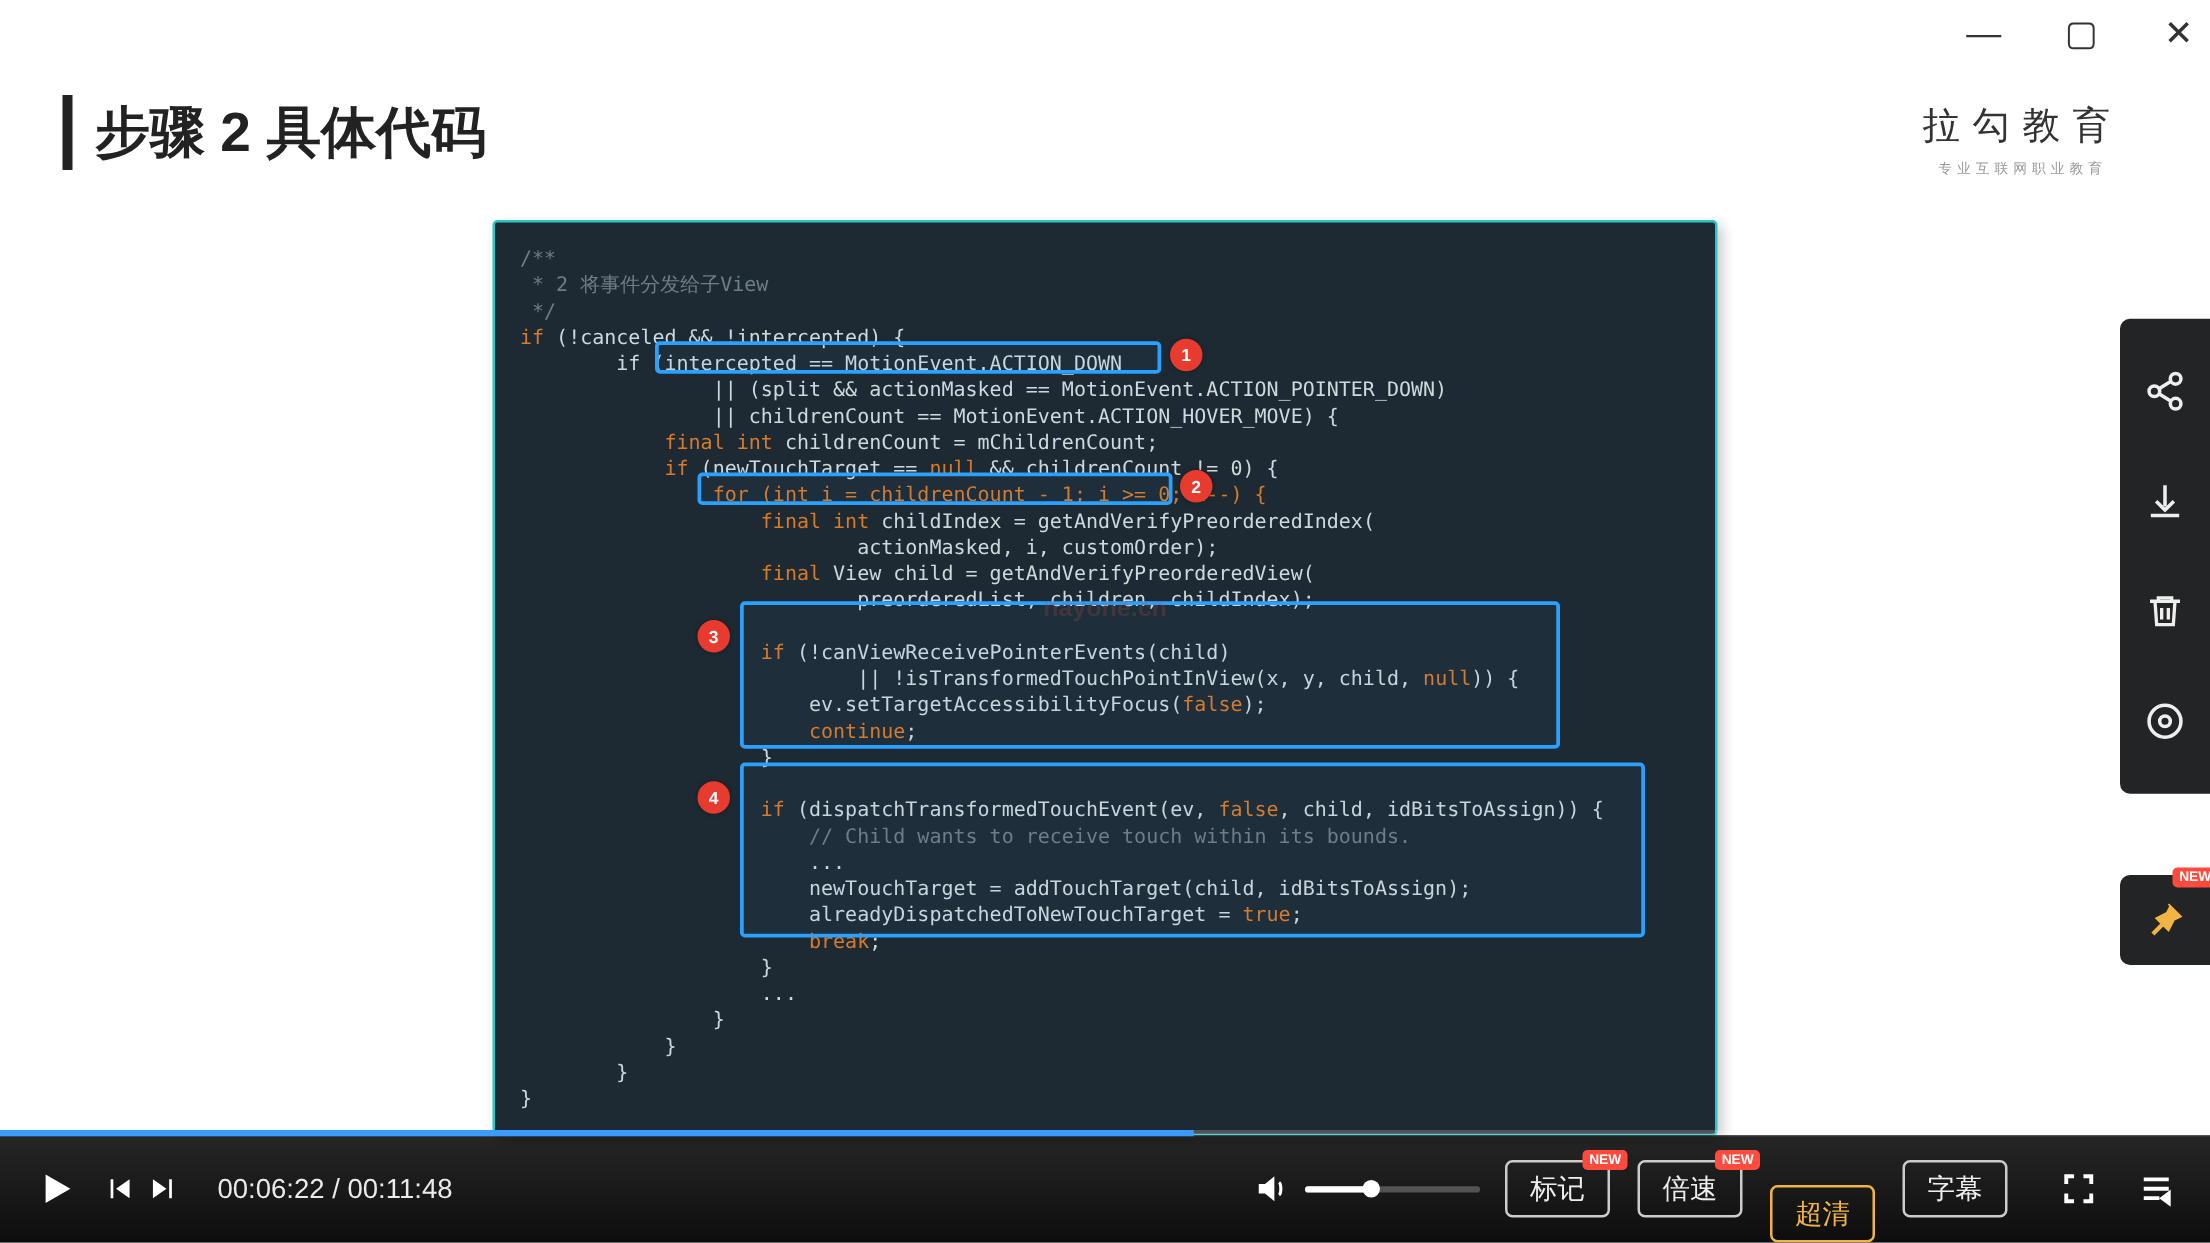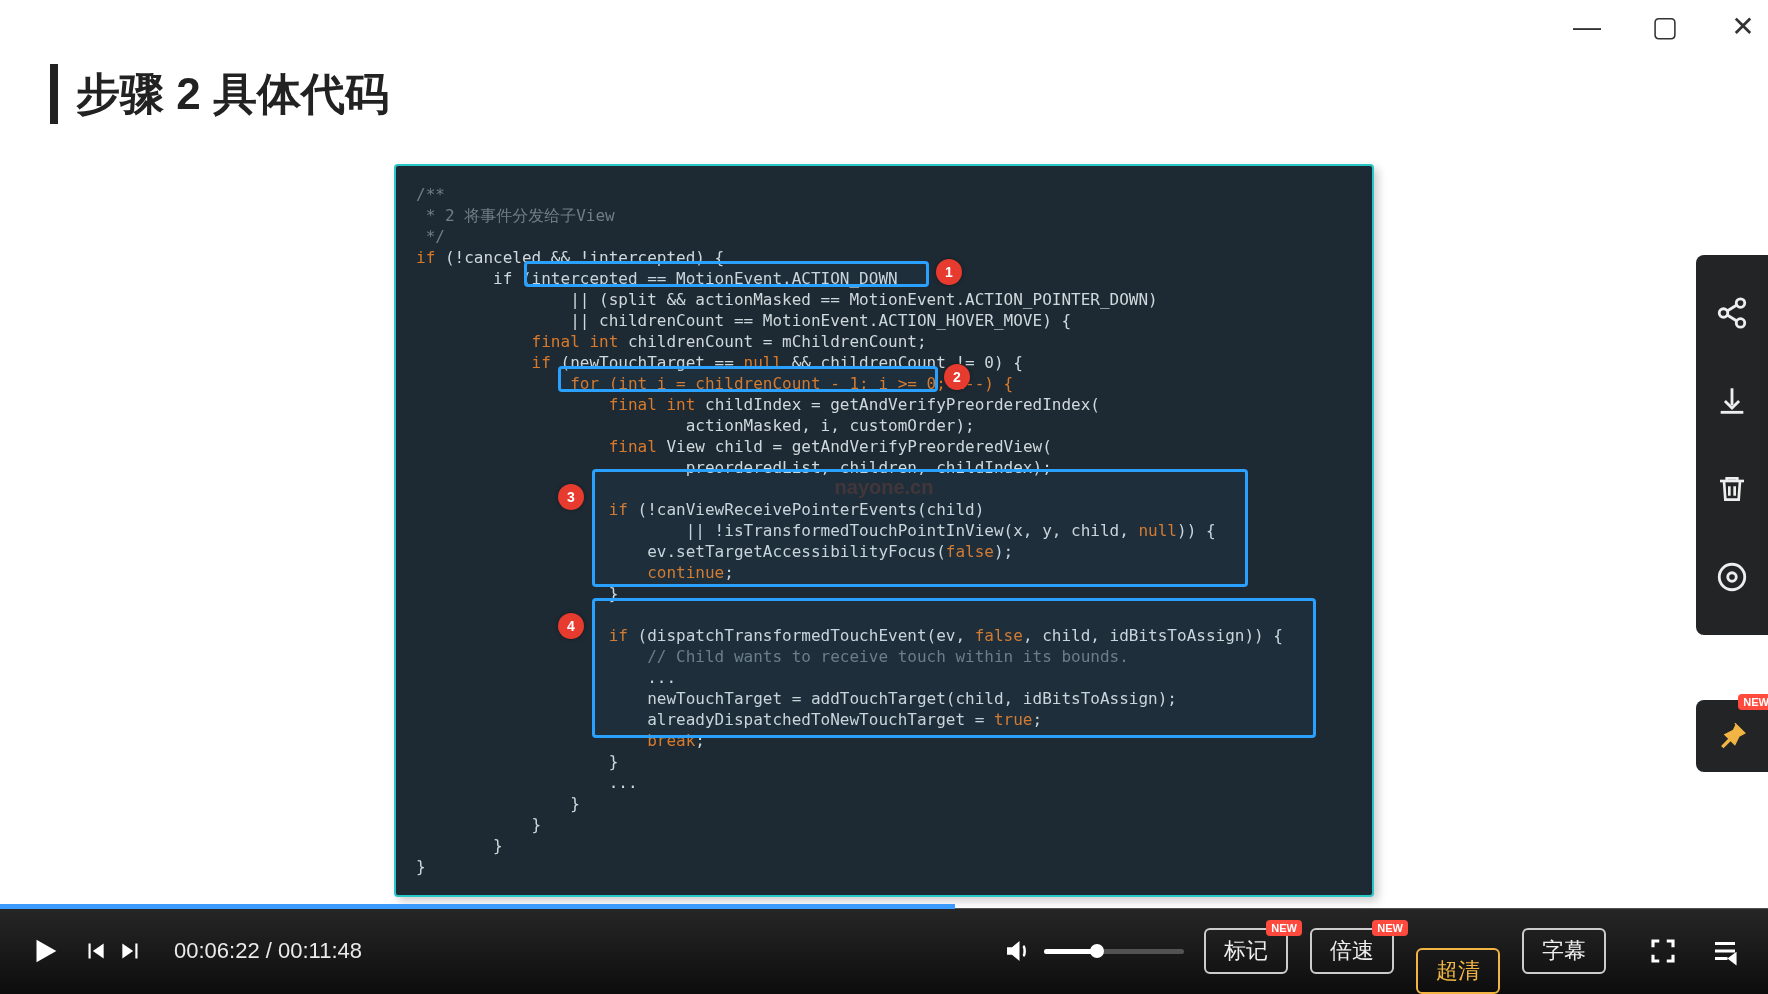--- a/index.html
+++ b/index.html
@@ -12,21 +12,21 @@
     display: flex; align-items: center; justify-content: center;
     background: transparent; z-index: 20;
   }
   .titlebar .title { color: #555; font-size: 26px; font-weight: 600; text-shadow: 0 1px 0 rgba(255,255,255,.3); }
   .win-controls { position: absolute; right: 10px; top: 10px; display: flex; gap: 48px; align-items: center; }
   .win-ctrl { color: #333; font-size: 28px; cursor: pointer; width: 30px; text-align: center; }
 
   .slide-area {
     position: absolute; top: 0; left: 0; right: 0; bottom: 0;
     background: #ffffff;
-    padding: 24px 50px;
+    padding: 36px 50px;
   }
   .slide-heading {
     display: flex; align-items: center; gap: 18px;
     margin-top: 40px; margin-bottom: 40px;
   }
   .slide-heading .bar { width: 8px; height: 60px; background: #222; }
   .slide-heading .txt { font-size: 44px; font-weight: 700; color: #222; }
 
   .brand { position: absolute; right: 70px; top: 80px; text-align: center; }
   .brand .brand-main { font-size: 30px; letter-spacing: 10px; color: #333; font-weight: 500; }
@@ -129,20 +129,24 @@
       <div class="win-ctrl">✕</div>
     </div>
   </div>
 
   <div class="slide-area">
     <div class="slide-heading">
       <div class="bar"></div>
       <div class="txt">步骤 2 具体代码</div>
     </div>
 
+    <div class="brand">
+      <div class="brand-main">拉勾教育</div>
+      <div class="brand-sub">专业互联网职业教育</div>
+    </div>
 
     <div class="code-card">
 <pre class="code-pre"><span class="c-comment">/**</span>
 <span class="c-comment"> * 2 将事件分发给子View</span>
 <span class="c-comment"> */</span>
 <span class="c-kw">if</span><span> (!canceled &amp;&amp; !intercepted) {</span>
 <span>        if (</span><span>intercepted == MotionEvent.ACTION_DOWN</span>
 <span>                || (split &amp;&amp; actionMasked == MotionEvent.ACTION_POINTER_DOWN)</span>
 <span>                || childrenCount == MotionEvent.ACTION_HOVER_MOVE) {</span>
 <span>            </span><span class="c-kw">final int</span><span> childrenCount = mChildrenCount;</span>

